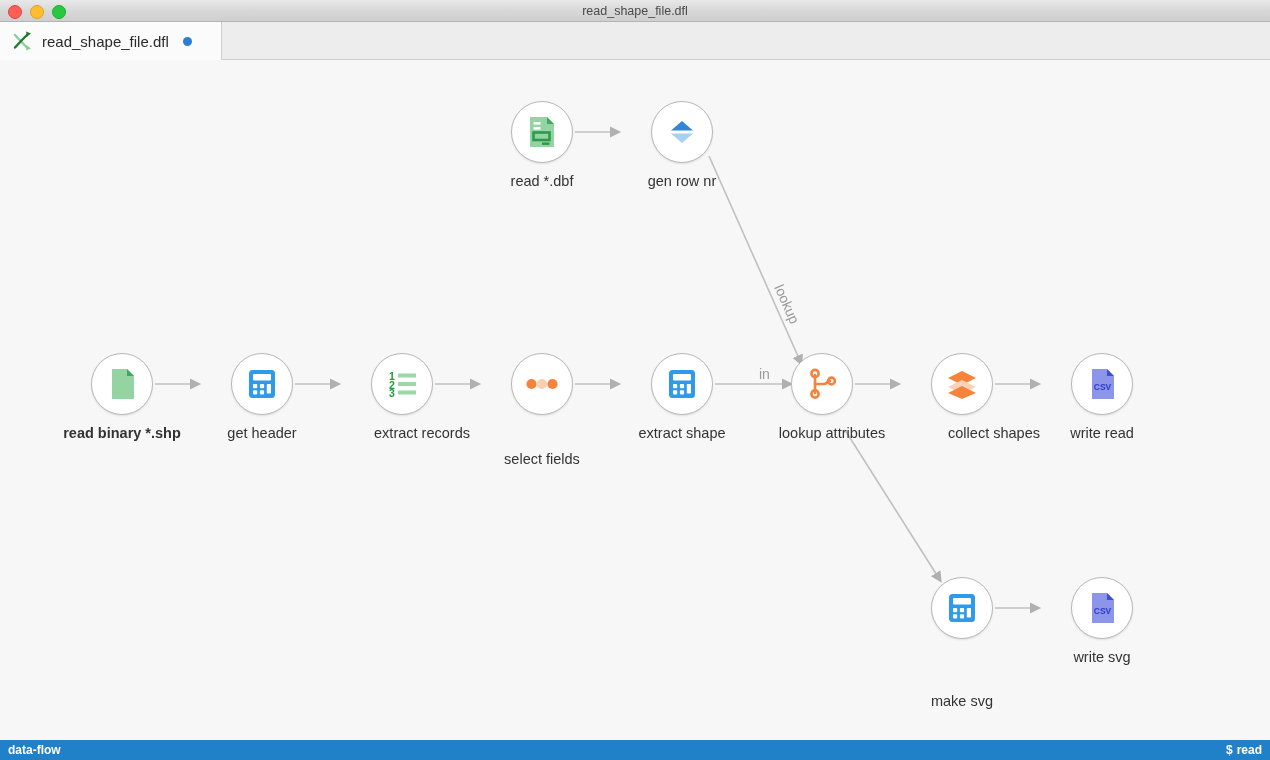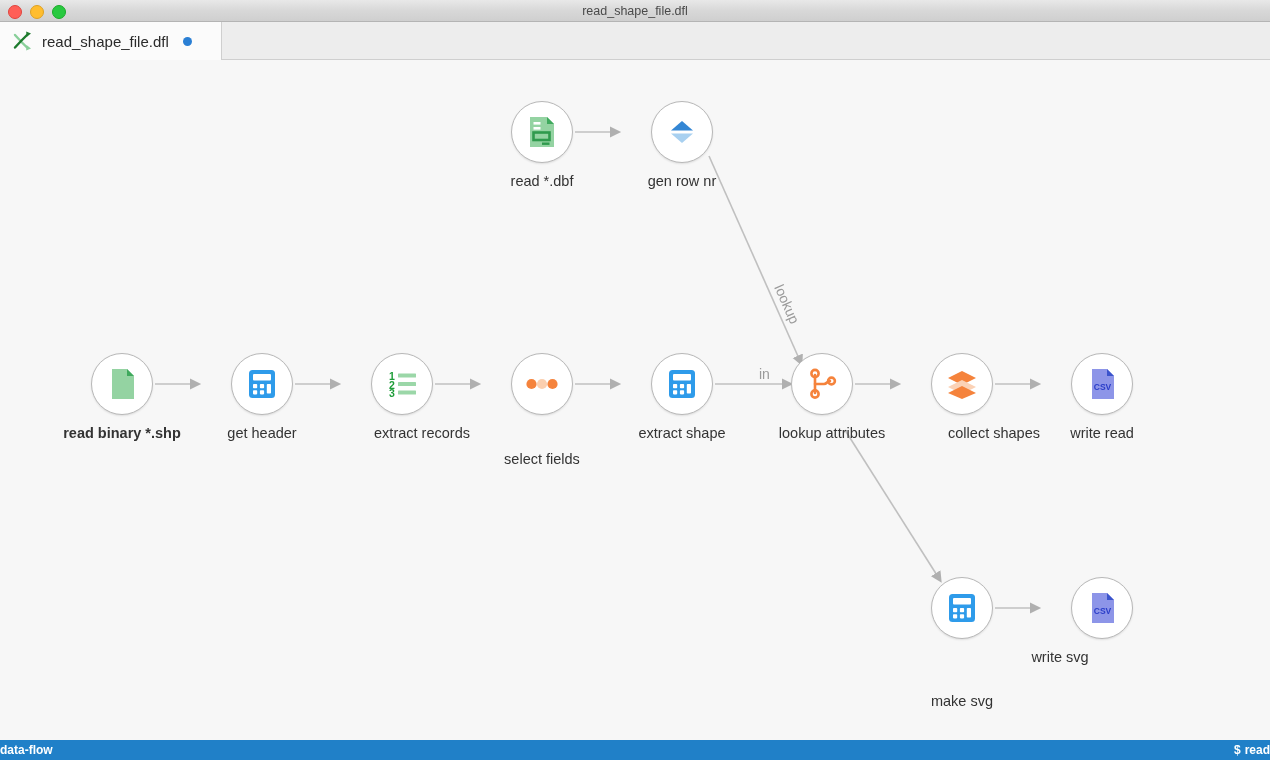--- a/index.html
+++ b/index.html
@@ -140,21 +140,21 @@
     position: absolute;
     left: 0; top: 740px;
     width: 1270px;
     height: 20px;
     background: #2080c8;
     color: #ffffff;
     font-size: 12px;
     display: flex;
     align-items: center;
     justify-content: space-between;
-    padding: 0 0;
+    padding: 0 8px;
     box-sizing: border-box;
   }
   .status-left, .status-right {
     display: flex;
     align-items: center;
     gap: 4px;
     font-weight: 600;
   }
 </style>
 </head>
@@ -359,21 +359,21 @@
 
   <div class="node" style="left:1071px; top:517px;">
     <span>
       <svg width="34" height="34" viewBox="0 0 34 34">
         <path d="M7 2 h15 l7 7 v23 h-22 Z" fill="#8d95e8"></path>
         <path d="M22 2 l7 7 h-7 Z" fill="#3b54cc"></path>
         <text x="17.5" y="23" text-anchor="middle" font-family="Liberation Sans, sans-serif" font-size="8.5" font-weight="bold" fill="#2b3ec9">CSV</text>
       </svg>
     </span>
   </div>
-  <div class="node-label" style="left:1060px; top:589px;">write svg</div>
+  <div class="node-label" style="left:1102px; top:589px;">write svg</div>
 
   <div class="edge-label" style="left:786px; top:222px; transform: rotate(66deg); transform-origin: left top;">lookup</div>
   <div class="edge-label" style="left:759px; top:306px;">in</div>
 
 </div>
 
 <div class="statusbar">
   <span class="status-left">data-flow</span>
   <span class="status-right">
     <span>$</span>

